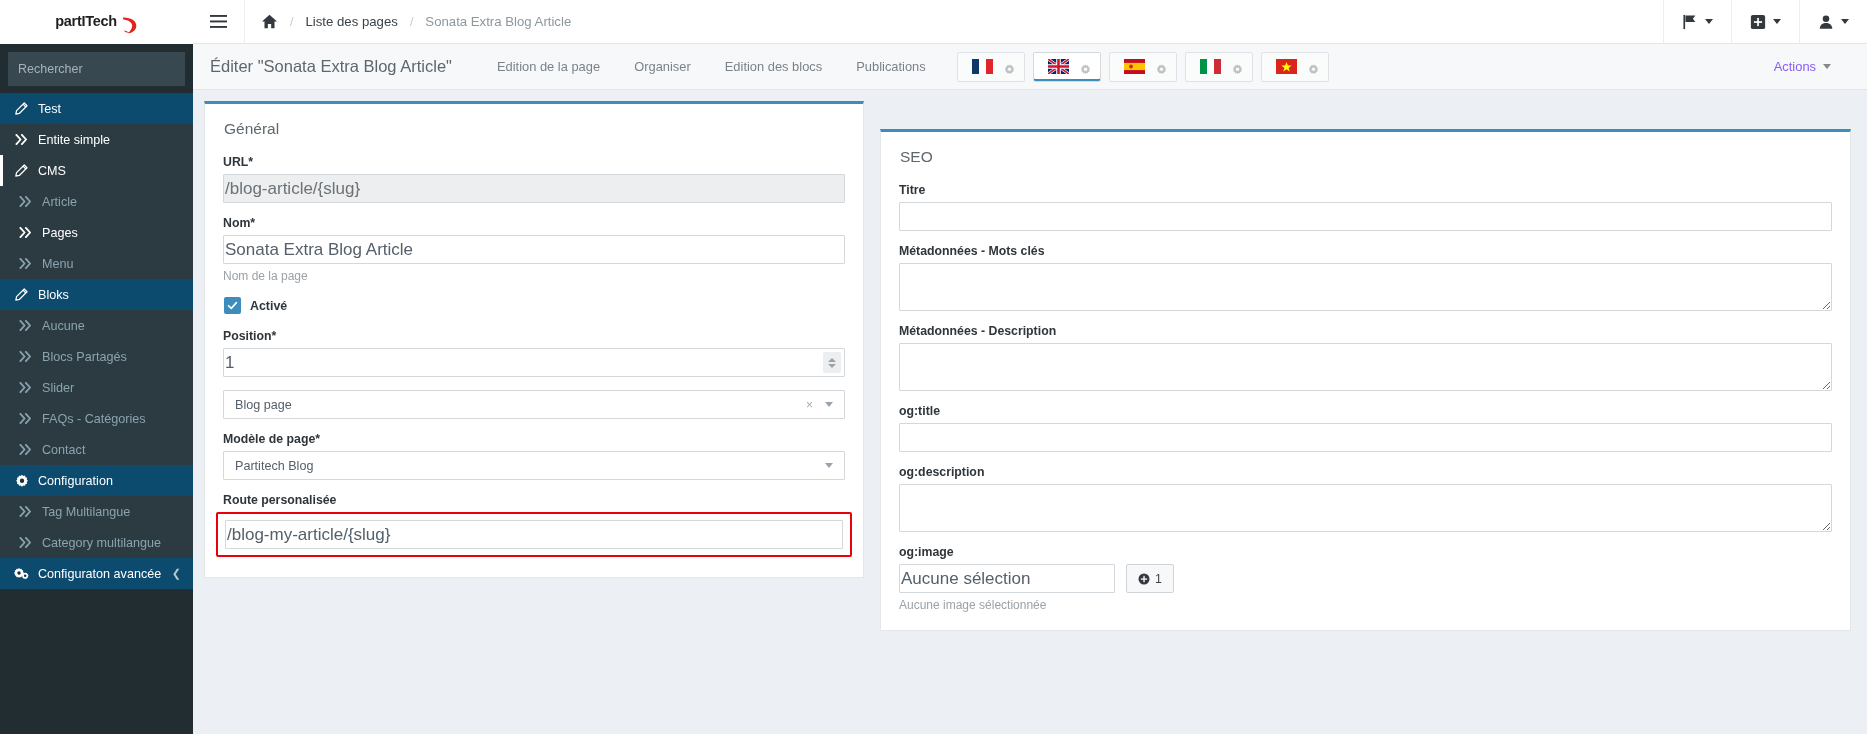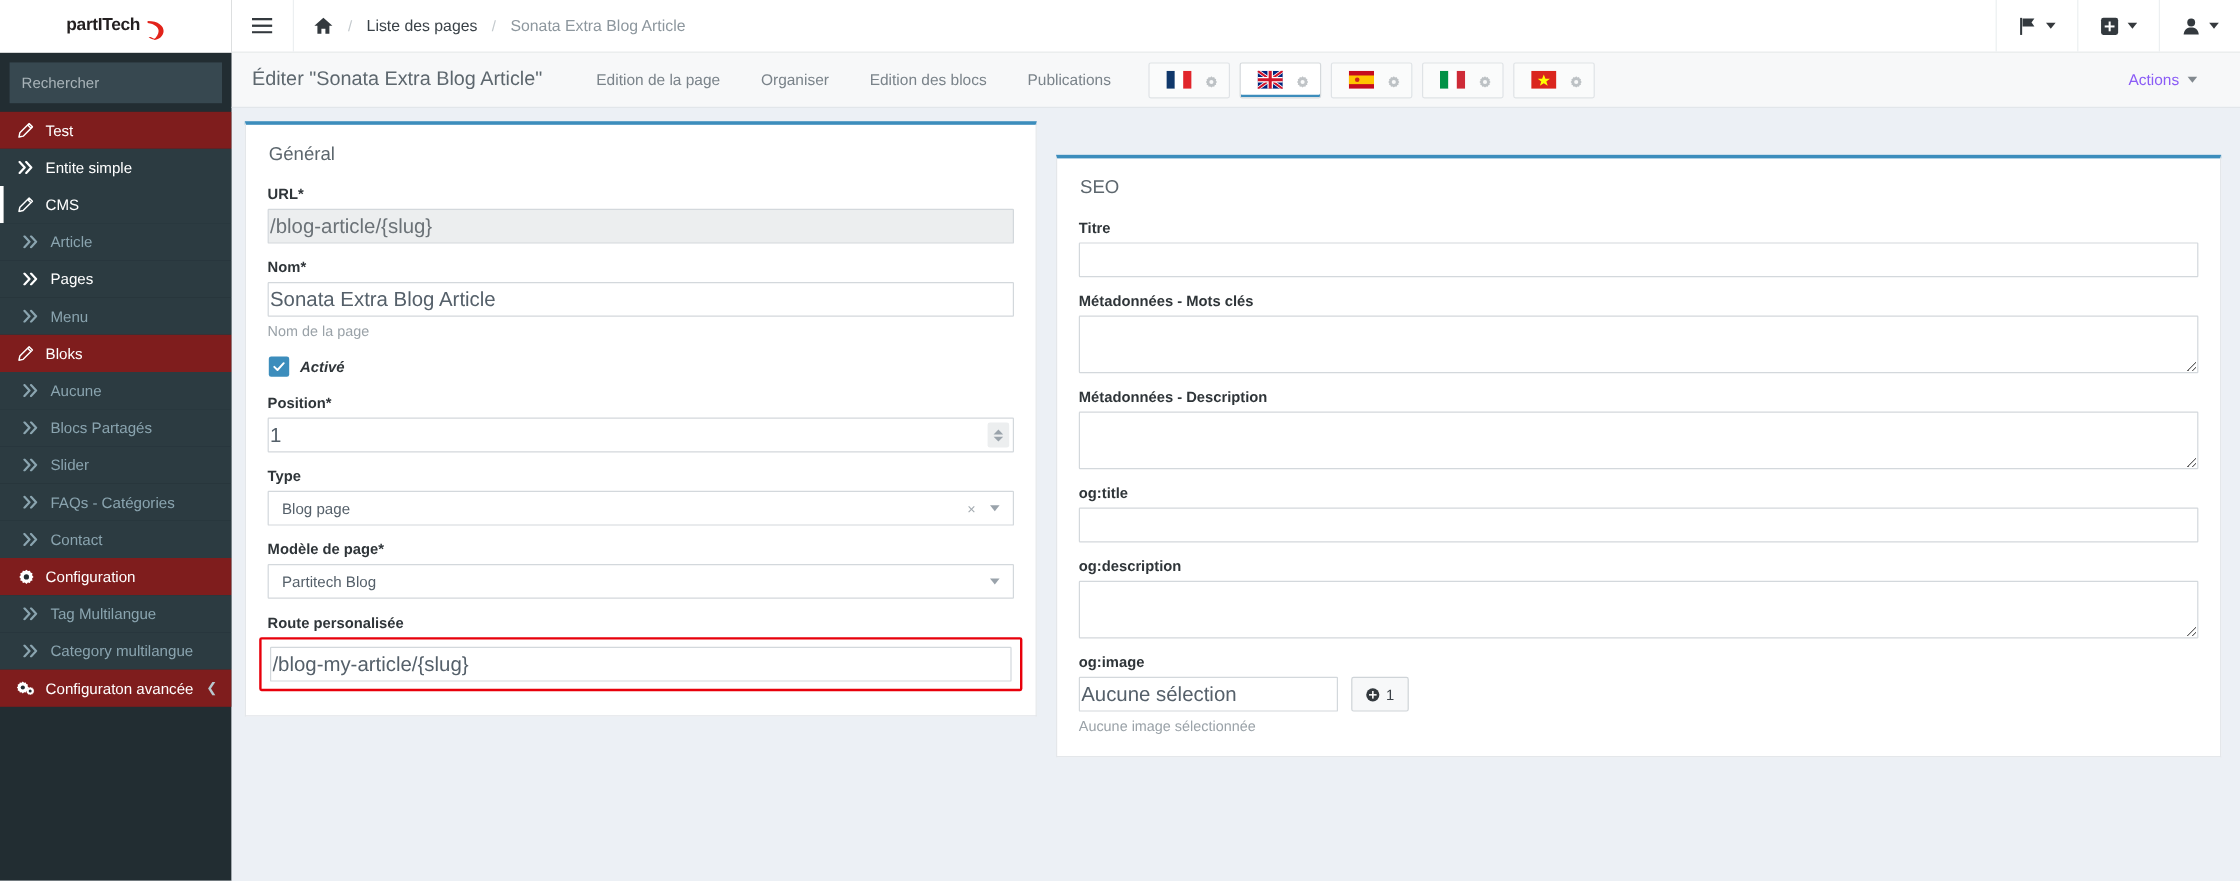--- a/index.html
+++ b/index.html
@@ -56,21 +56,21 @@
   }
   .nav-item.lvl0 { color: #ffffff; }
   .nav-item.lvl1 { padding-left: 18px; color: #8aa4af; font-size: 12.6px; }
   .nav-item.sub-bg { background: #2c3b41; }
   .nav-item.active-white { color: #ffffff; }
   .nav-item.sel { background: #2c3b41; color: #ffffff; }
   .nav-item.sel::before {
     content: ""; position: absolute; left: 0; top: 0; bottom: 0;
     width: 3px; background: #ffffff;
   }
-  .nav-item.header-dark { background: #7f1d1d; align-items: center; }
+  .nav-item.header-dark { background: #0c4a6e; align-items: center; }
   .nav-item.collapse-row { justify-content: space-between; padding-right: 12px; }
   .chev-left { font-size: 11px; color: #b8c7ce; }
 
   
   #main { flex: 1; display: flex; flex-direction: column; min-width: 0; }
 
   
   .navbar {
     height: 44px; background: #ffffff; border-bottom: 1px solid #e3e6e8;
     display: flex; align-items: stretch; flex: 0 0 44px;
@@ -169,21 +169,21 @@
   }
   .finput.disabled { background: #eceeef; color: #6b7277; }
   .ftext {
     width: 100%; border: 1px solid #d3d8dc; background: #ffffff;
     padding: 7px 10px; font-size: 12.6px; color: #55606a; outline: none;
     resize: vertical; font-family: "Liberation Sans", sans-serif;
     display: block; border-radius: 1px;
   }
 
   
-  .checkrow { display: flex; align-items: center; gap: 9px; margin: 14px 0 15px 1px; font-style: italic; }
+  .checkrow { display: flex; align-items: center; gap: 9px; margin: 14px 0 15px 1px; }
   .cbox {
     width: 17px; height: 17px; background: #3c8dbc; border-radius: 2px;
     display: flex; align-items: center; justify-content: center; cursor: pointer;
   }
   .cbox svg { width: 11px; height: 11px; }
   .clabel { font-size: 12.4px; font-weight: 700; color: #2f3539; }
 
   
   .num-wrap { position: relative; }
   .spinner {
@@ -588,21 +588,20 @@
             <div class="num-wrap">
               <input class="finput" type="text" value="1" style="">
               <span class="spinner">
                 <span class="a"></span>
                 <span class="b"></span>
               </span>
             </div>
           </div>
 
           <div class="fgroup">
-            <label class="flabel">Type</label>
             <div class="sel2">
               <span>Blog page</span>
               <span class="x">×</span>
               <span class="cr"></span>
             </div>
           </div>
 
           <div class="fgroup">
             <label class="flabel">Modèle de page*</label>
             <div class="sel2">

